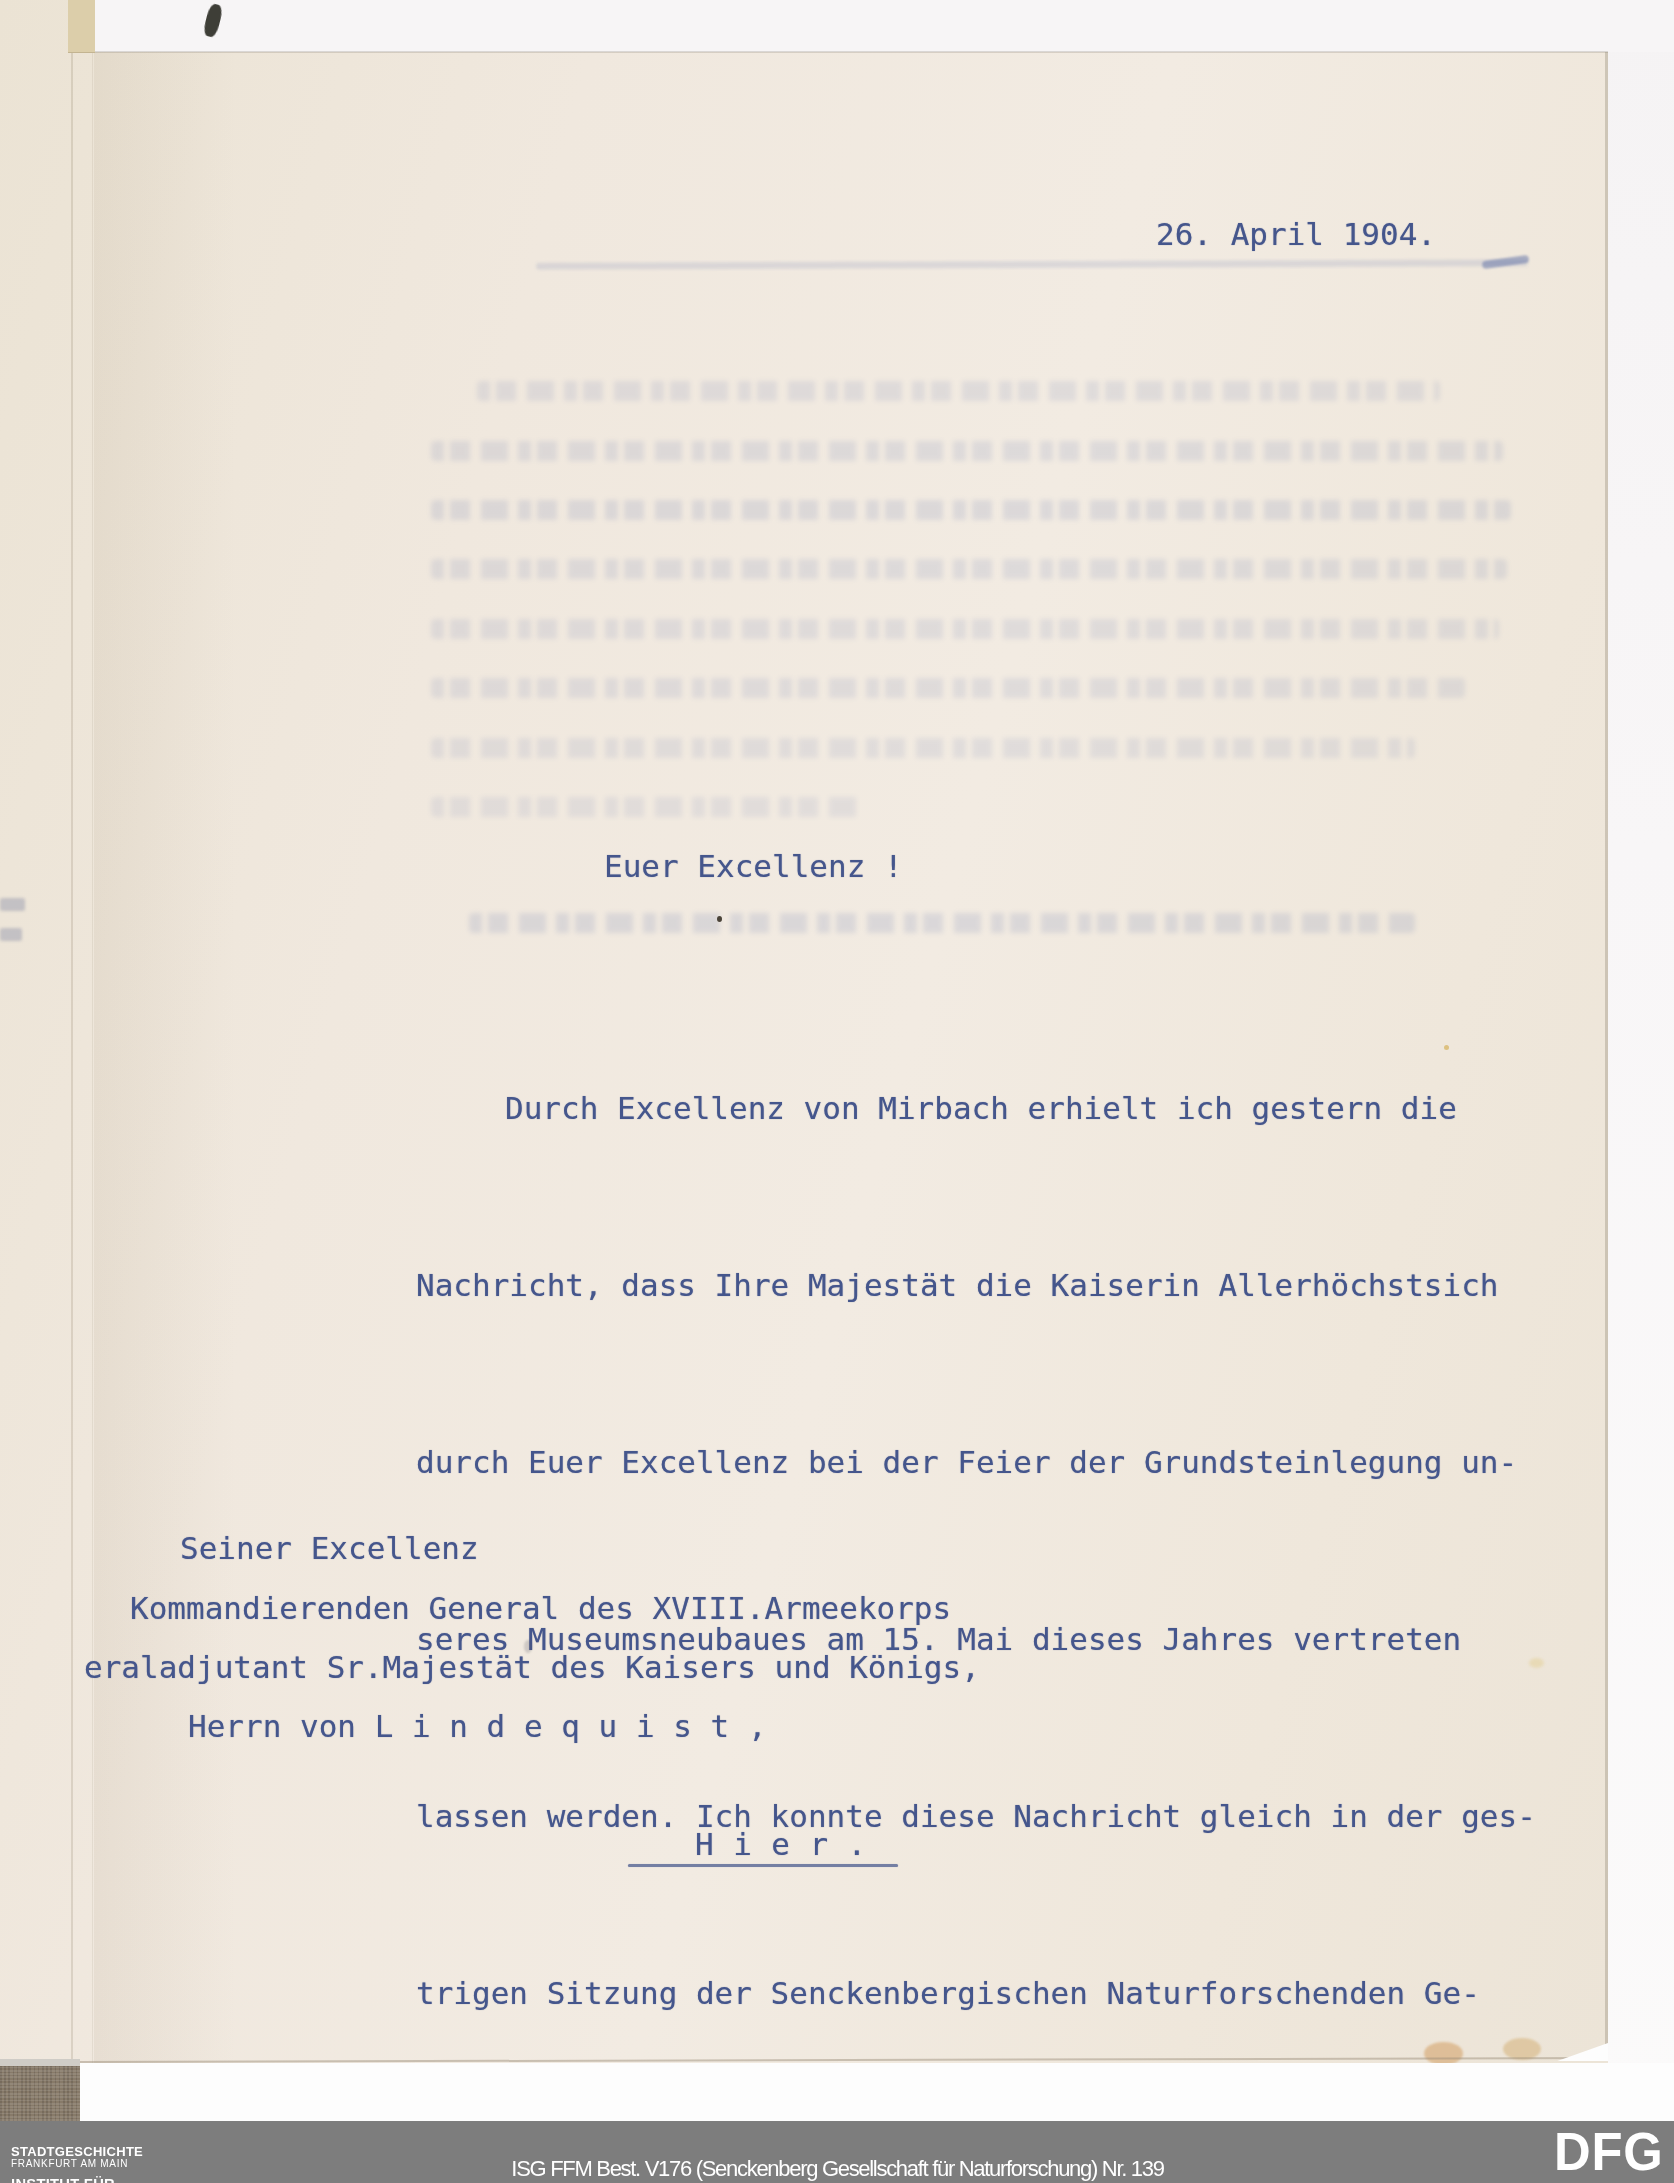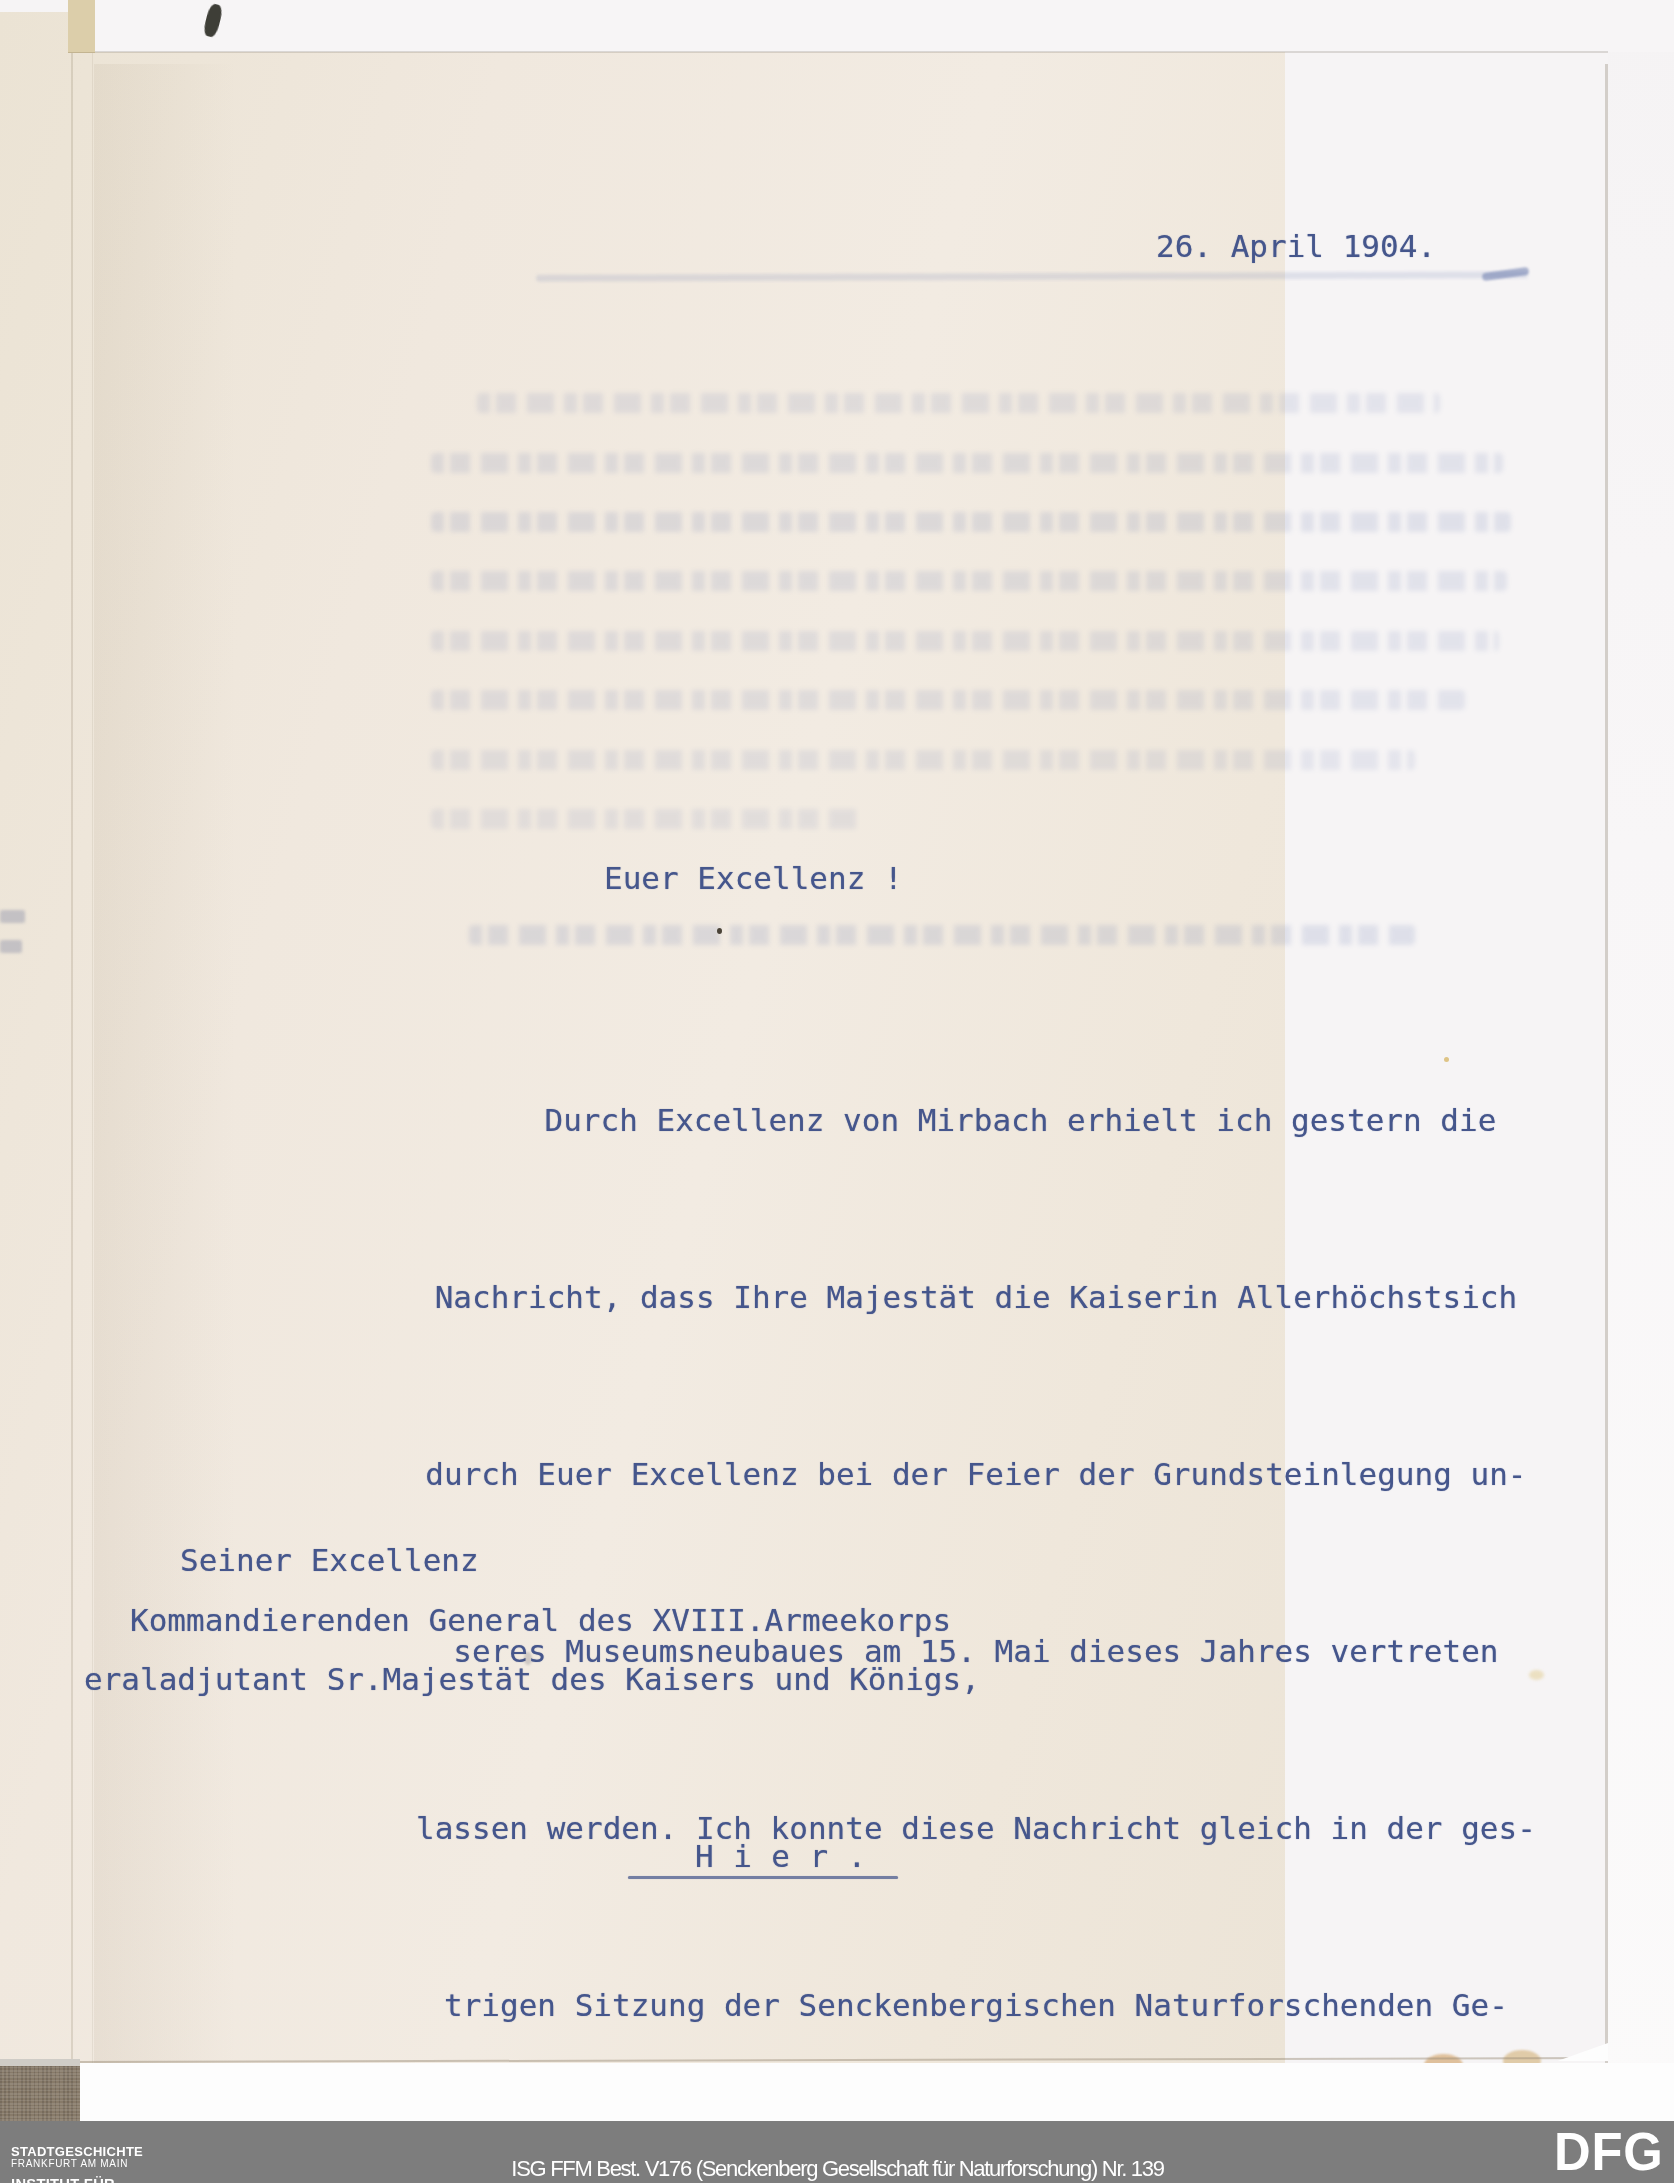--- a/index.html
+++ b/index.html
@@ -9,22 +9,22 @@
     --bar:#7d7d7d;
   }
   html,body{margin:0;padding:0;}
   body{background:#e8e8e8;}
   .stage{position:relative;width:1675px;height:2183px;overflow:hidden;background:var(--scanner);}
   
   .right-col{position:absolute;left:1608px;top:0;width:67px;height:2121px;background:linear-gradient(180deg,#f5f3f4,#f8f6f7 40%,#fbfafa);}
   .top-strip{position:absolute;left:94px;top:0;width:1581px;height:52px;background:#f7f5f6;}
   .bottom-strip{position:absolute;left:80px;top:2063px;width:1595px;height:59px;background:#fdfdfd;}
   
-  .paper{position:absolute;left:0;top:12px;width:1285px;height:2063px;
-    background:linear-gradient(105deg,#ebe3d4 0%,#f0e8de 28%,#f2ebe2 55%,#efe7db 80%,#ece4d7 100%);text-align:center;}
+  .paper{position:absolute;left:0;top:0;width:1608px;height:2063px;
+    background:linear-gradient(105deg,#ebe3d4 0%,#f0e8de 28%,#f2ebe2 55%,#efe7db 80%,#ece4d7 100%);}
   .paper-top-edge{position:absolute;left:94px;top:51px;width:1514px;height:1.7px;background:rgba(120,110,95,.22);}
   .paper-bottom-edge{position:absolute;left:80px;top:2059px;width:1528px;height:1.7px;background:rgba(150,138,118,.45);transform:rotate(-.15deg);}
   .paper-right-edge{position:absolute;left:1605px;top:52px;width:2.5px;height:2009px;background:rgba(130,118,98,.30);}
   .corner-cut{position:absolute;left:1556px;top:2043px;width:52px;height:18.4px;background:#fdfdfd;clip-path:polygon(0 100%,100% 0,100% 100%);}
   .crease{position:absolute;left:71px;top:0;width:1.7px;height:2063px;background:rgba(120,105,80,.18);}
   .crease2{position:absolute;left:92px;top:0;width:0.8px;height:2063px;background:rgba(120,105,80,.10);}
   .binding-shade{position:absolute;left:94px;top:52px;width:142px;height:2011px;background:linear-gradient(90deg,rgba(150,130,100,.10),rgba(150,130,100,0));}
   .tan-chip{position:absolute;left:68px;top:0;width:27px;height:52px;background:#dcceaa;border-bottom:1.7px solid rgba(120,105,70,.25);}
   
   .fabric{position:absolute;left:0;top:2066px;width:80px;height:55px;background-color:#877a69;
@@ -118,20 +118,21 @@
       <div class="bl">durch Euer Excellenz bei der Feier der Grundsteinlegung un-</div>
       <div class="bl">seres Museumsneubaues am 15. Mai dieses Jahres vertreten</div>
       <div class="bl">lassen werden. Ich konnte diese Nachricht gleich in der ges-</div>
       <div class="bl">trigen Sitzung der Senckenbergischen Naturforschenden Ge-</div>
       <div class="bl">sellschaft mitteilen und darf Euer Excellenz versichern,</div>
     </div>
 
     <div class="typed addr1">Seiner Excellenz</div>
     <div class="typed addr3">eraladjutant Sr.Majestät des Kaisers und Königs,</div>
     <div class="typed addr2">Kommandierenden General des XVIII.Armeekorps</div>
+    <div class="typed addr4">Herrn von L i n d e q u i s t ,</div>
 
     <div class="typed place">H i e r .</div>
     <div class="hier-underline"></div>
 
     <div class="speck speck-a"></div>
     <div class="speck speck-c"></div>
     <div class="speck speck-d"></div>
     <div class="stain stain1"></div>
     <div class="stain stain2"></div>
     <div class="stain stain3"></div>

